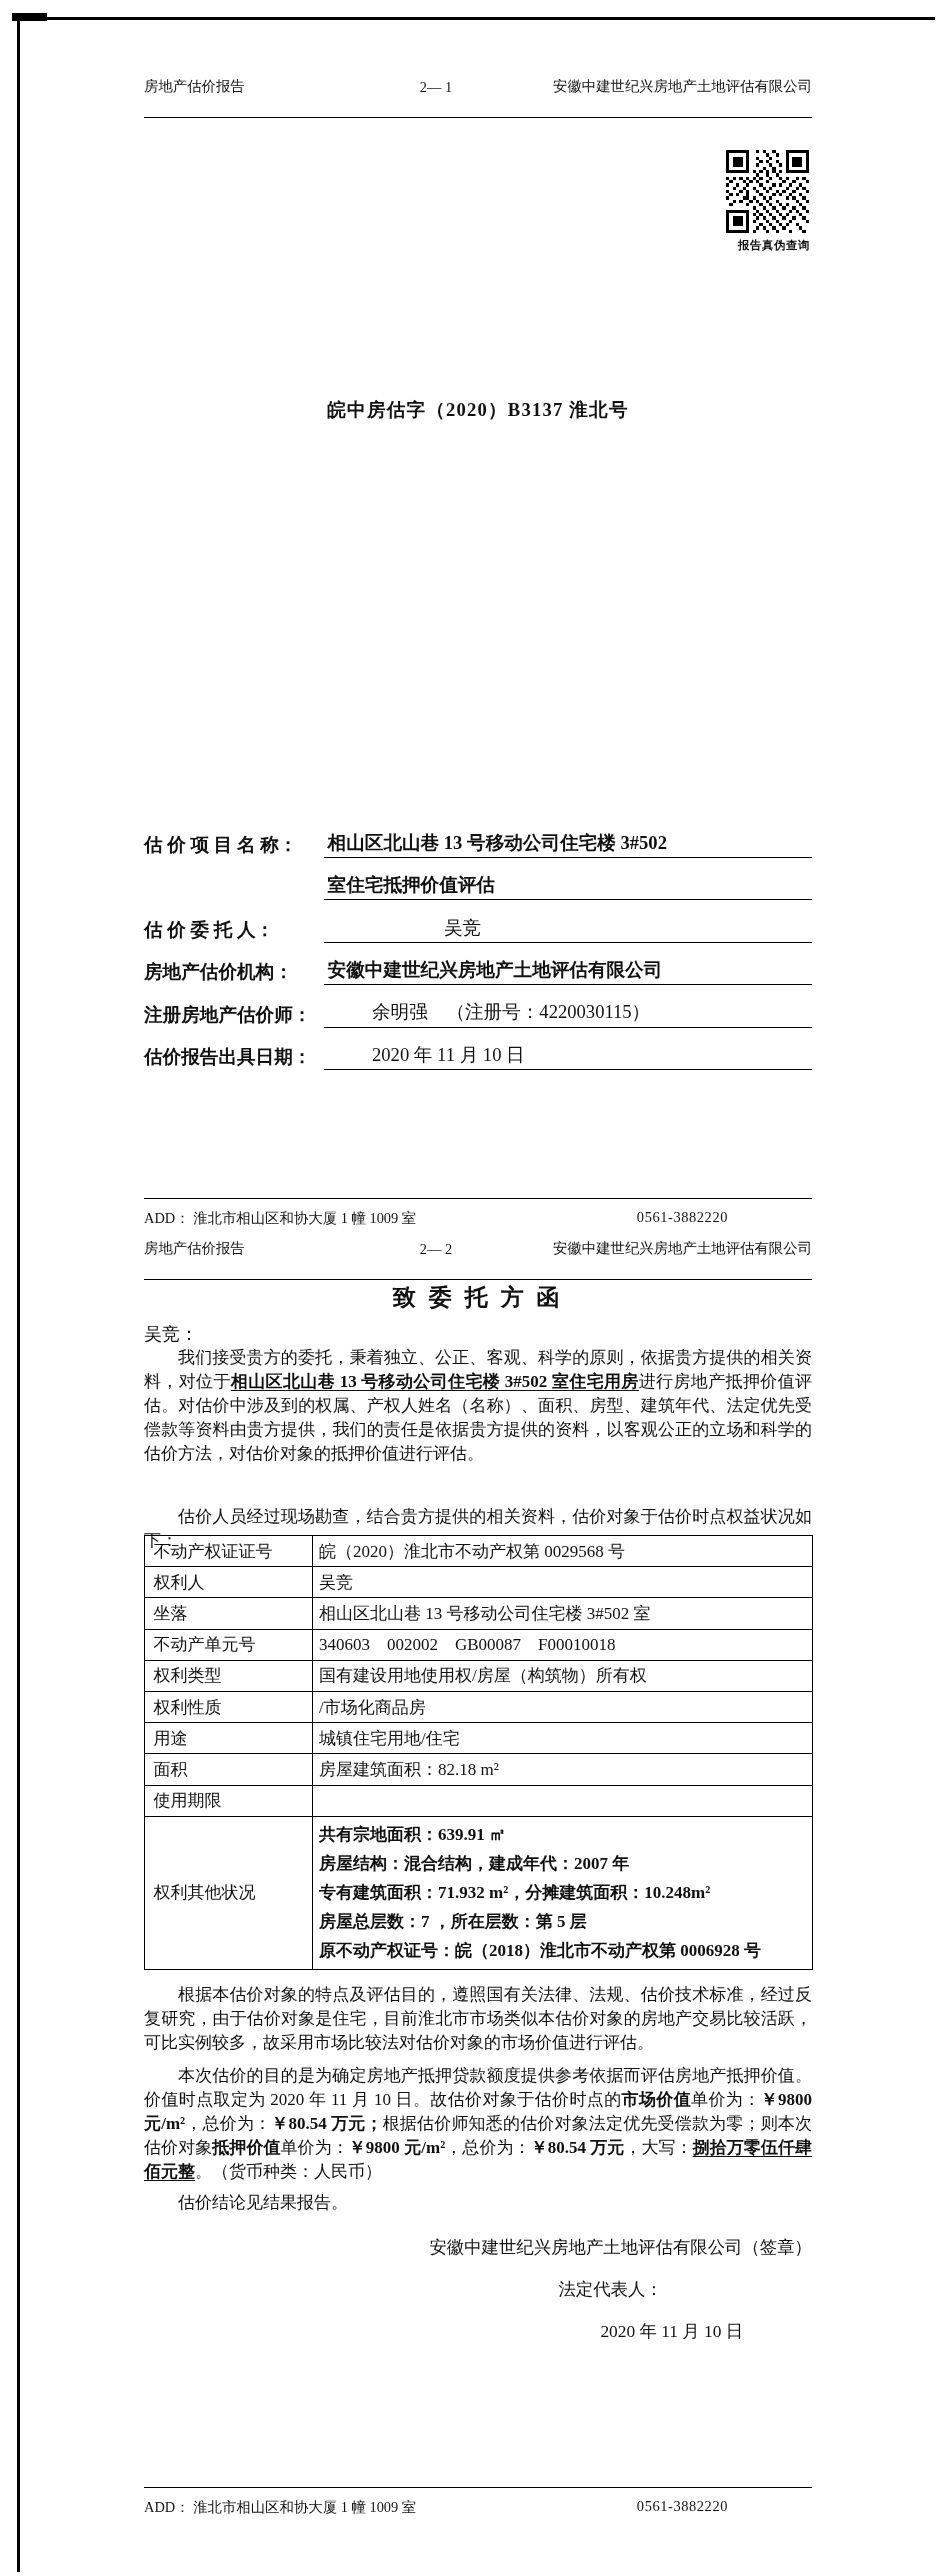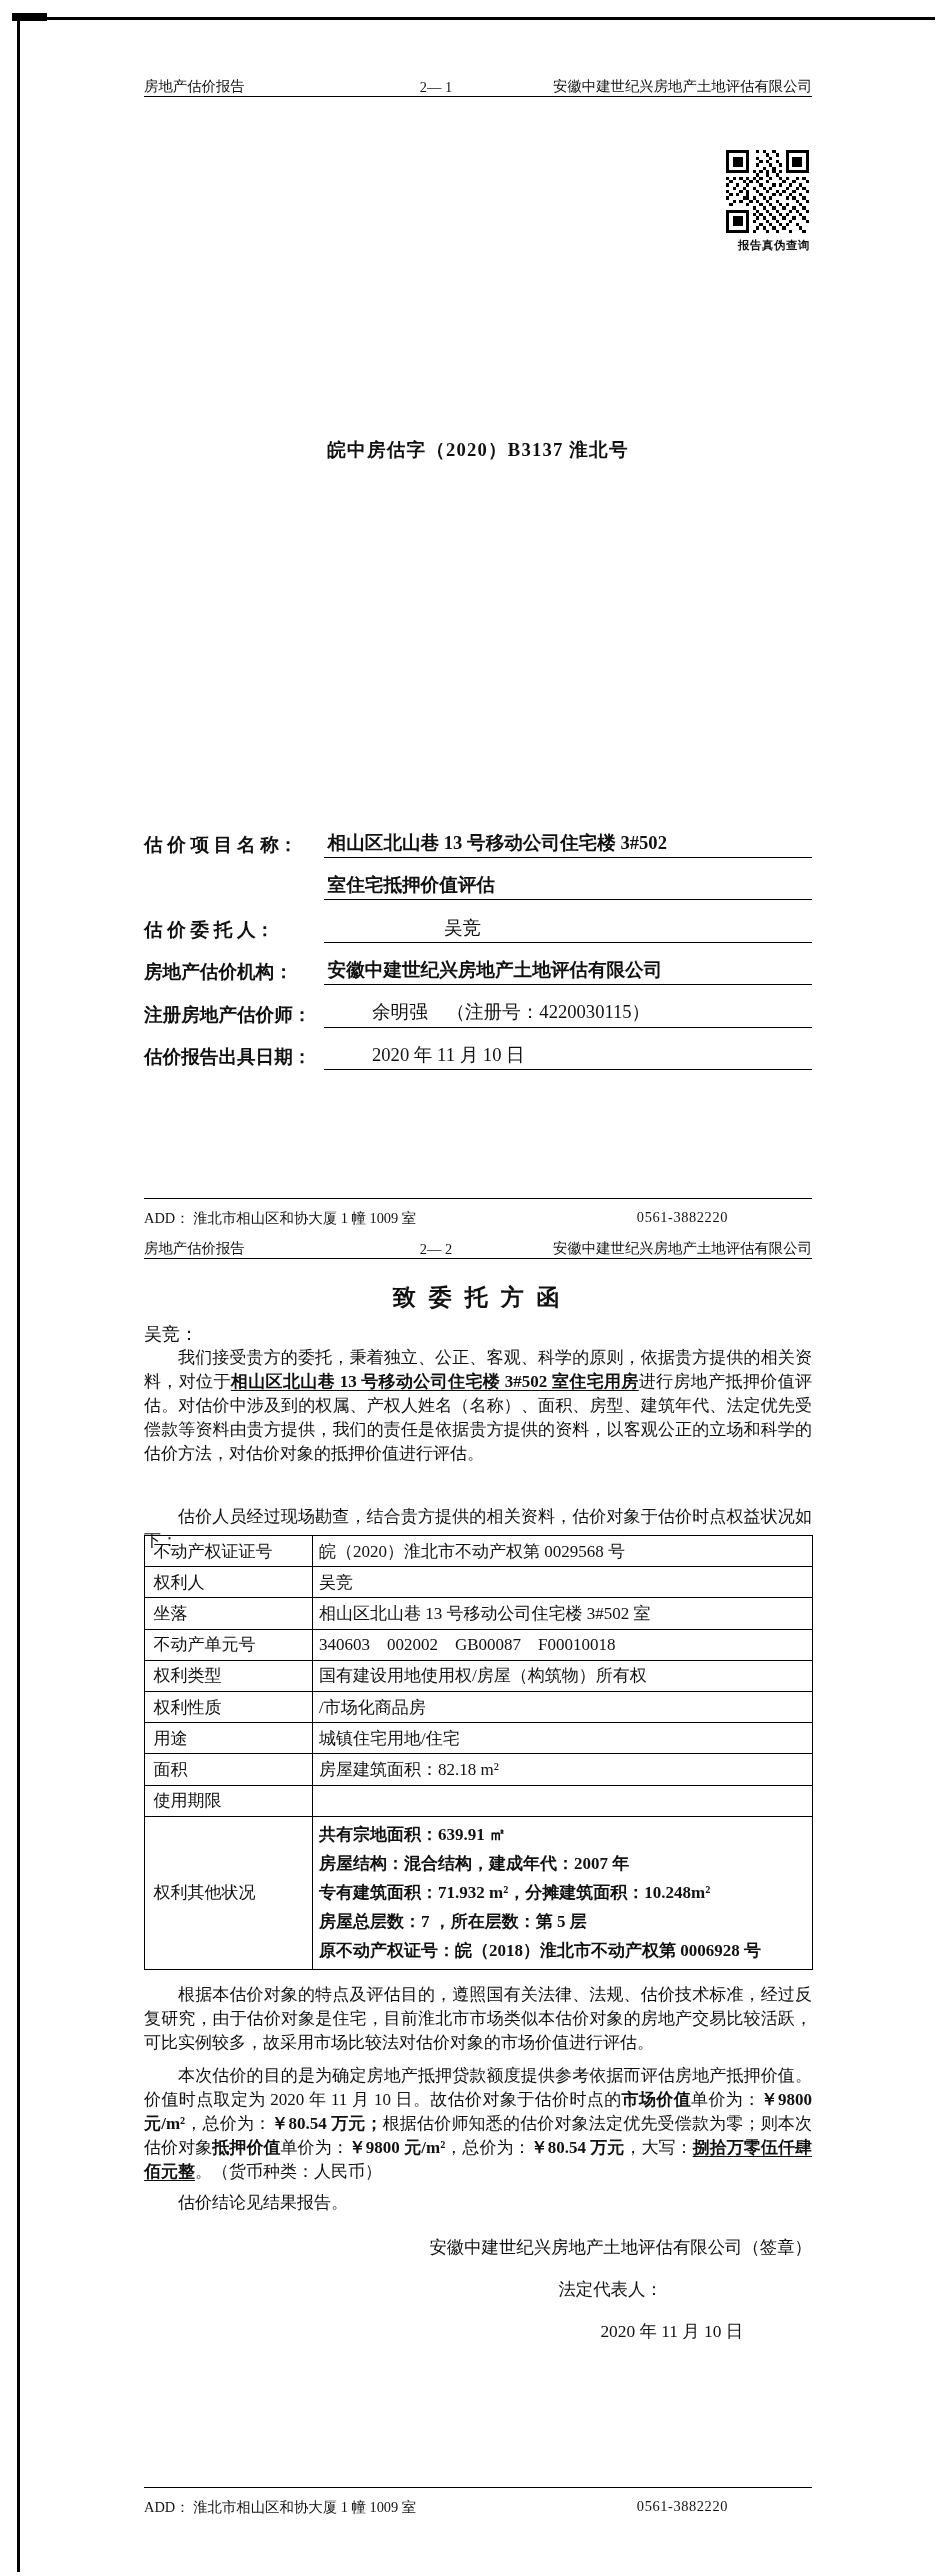--- a/index.html
+++ b/index.html
@@ -12,40 +12,40 @@
   .sheet { position:absolute; inset:0; background:#fff; overflow:hidden; }
 
   
   .scan-top   { position:absolute; left:15.6px; top:17px; width:919px; height:3px; background:#000; }
   .scan-left  { position:absolute; left:17.4px; top:17px; width:2.4px;  height:2555px; background:#000; }
   .scan-corner{ position:absolute; left:12px; top:13px; width:35px; height:7.8px; background:#000; }
 
   .abs { position:absolute; left:144px; width:668px; }
 
   
-  .hdr { display:flex; align-items:flex-end; border-bottom:1.2px solid #000; padding-bottom:0; font-size:14.4px; }
+  .hdr { display:flex; align-items:flex-end; border-bottom:1.2px solid #000; padding-bottom:21px; font-size:14.4px; }
   .hdr .h-left  { flex:1; text-align:left; }
   .hdr .h-mid   { flex:0 0 auto; transform:translateX(-42px); }
   .hdr .h-right { flex:1; text-align:right; }
   .hdr1 { top:77px; }
   .hdr2 { top:1239px; }
 
   .ftr { border-top:1.2px solid #000; padding-top:9.6px; display:flex; font-size:14.4px; }
   .ftr .f-phone { margin-left:auto; margin-right:84px; letter-spacing:0.6px; }
   .ftr1 { top:1198px; }
   .ftr2 { top:2487px; }
 
   
   .qr-wrap { position:absolute; left:726px; top:150px; width:84px; text-align:right; }
   .qr-wrap svg { display:block; width:83px; height:83px; }
   .qr-caption { font-size:11.4px; font-weight:bold; margin-top:4.8px; letter-spacing:0.6px; }
 
   
   .main-title { top:288px; text-align:center; font-size:35px; font-weight:bold; letter-spacing:8.4px; white-space:nowrap; }
-  .doc-no     { top:397px; text-align:center; font-size:18.6px; font-weight:bold; letter-spacing:1.2px;margin-top:40px; }
+  .doc-no     { top:397px; text-align:center; font-size:18.6px; font-weight:bold; letter-spacing:1.2px; }
 
   
   .form { top:830px; }
   .frow { display:flex; align-items:flex-end; height:28px; margin-bottom:14.4px; font-size:18.6px; }
   .frow .flabel { flex:0 0 auto; min-width:180px; font-weight:bold; white-space:nowrap; }
   .frow .fvalue { flex:1; border-bottom:1.2px solid #000; padding:0 3.6px 1.2px 3.6px; white-space:nowrap; overflow:hidden; }
   .fv-bold   { font-weight:bold; }
   .fv-ind200 { padding-left:120px !important; }
   .fv-ind80  { padding-left:48px !important; }
 

